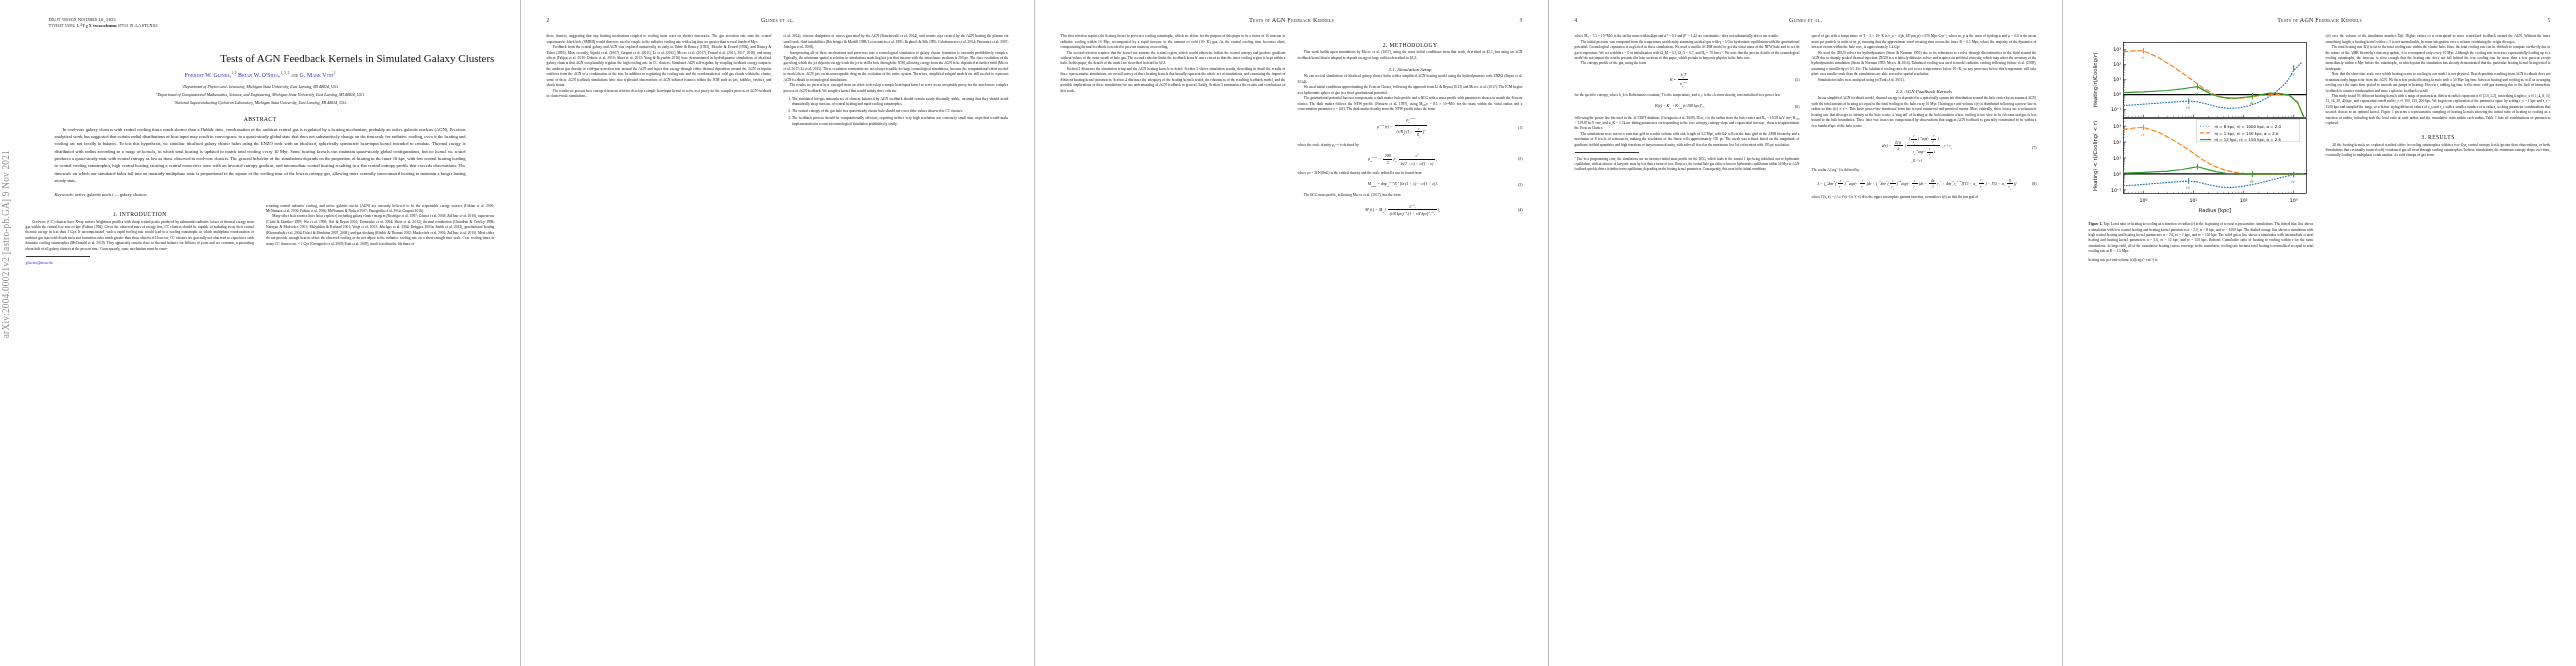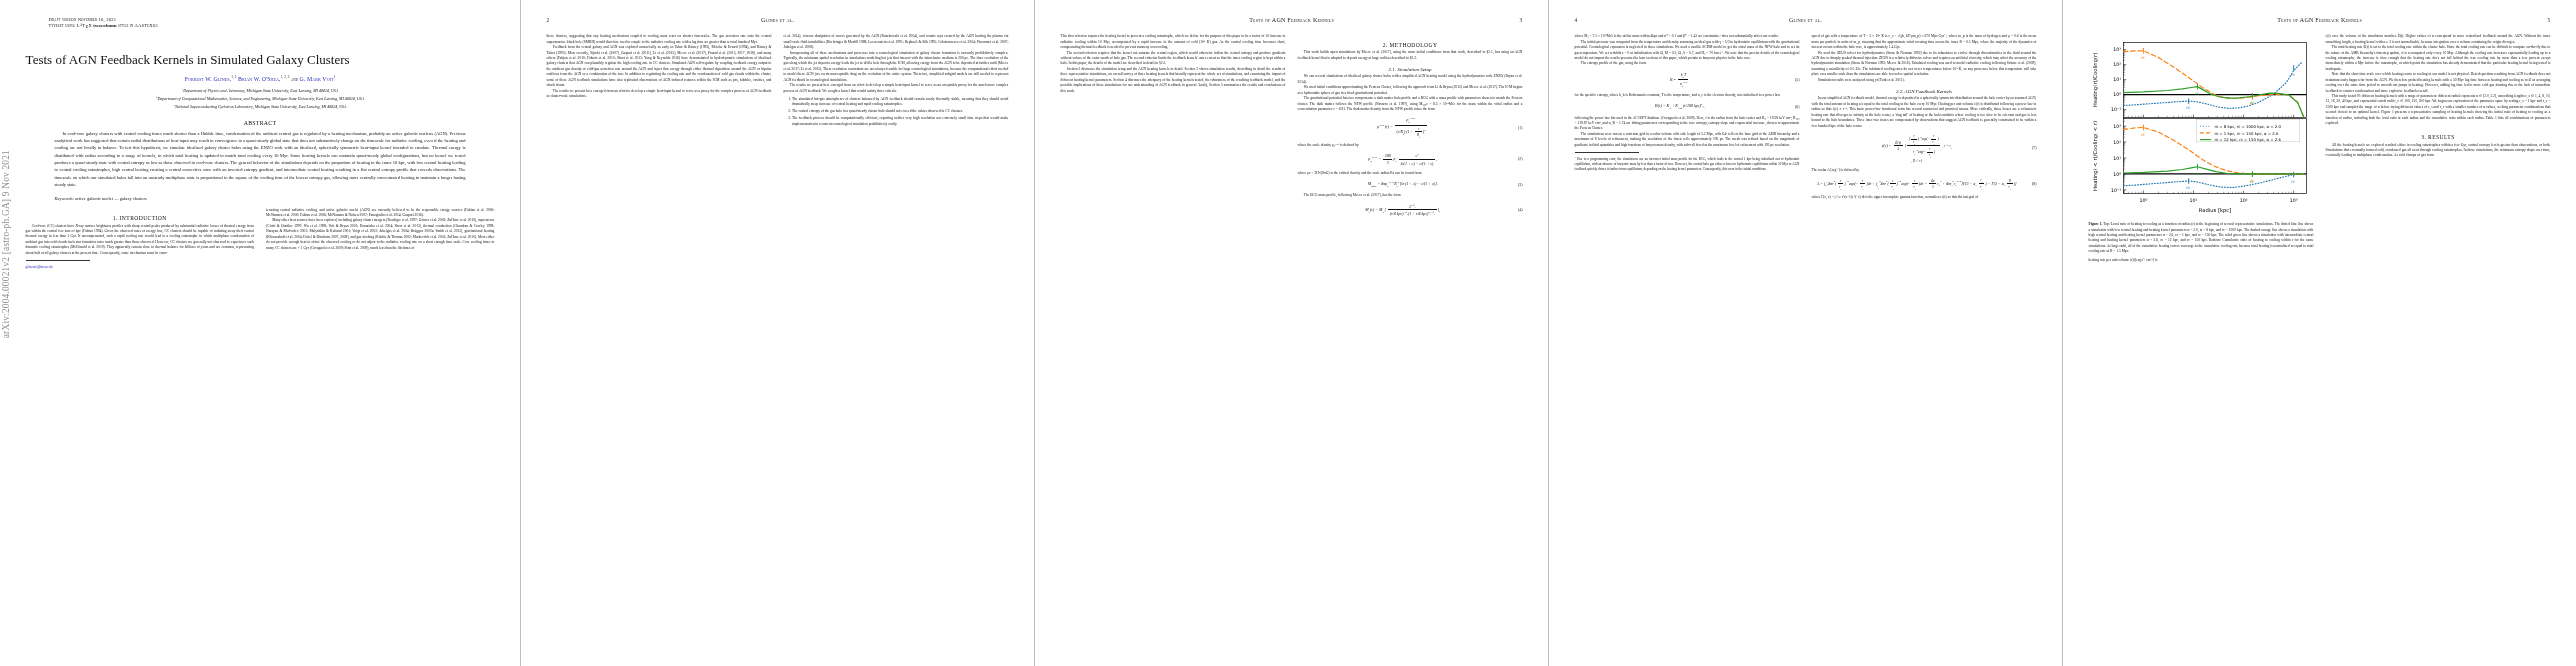--- a/index.html
+++ b/index.html
@@ -21,21 +21,21 @@
 
   
   .arxiv{position:absolute;left:1.1px;top:150px;writing-mode:vertical-rl;
          transform:rotate(180deg);font-size:9.4px;color:#8c8c8c;letter-spacing:0.2px;
          font-family:"Liberation Serif",serif;white-space:nowrap;}
 
   
   .draft{font-size:4.6px;font-variant:small-caps;letter-spacing:0.2px;color:#111;
          margin-left:23px;line-height:1.45;}
   .draft b{font-variant:normal;font-weight:700;}
-  .ttl{text-align:left;font-size:13px;margin:21px 0 6.7px 0;color:#111;}
+  .ttl{text-align:right;font-size:11px;margin:21px 0 6.7px 0;color:#111;}
   .authors{text-align:center;font-size:5.8px;font-variant:small-caps;color:#2a2ab8;
            letter-spacing:0.1px;margin-bottom:5px;}
   .authors .and{color:#111;font-size:4.8px;}
   .authors sup{font-size:3.3px;color:#111;}
   .affil{text-align:center;font-size:4px;font-style:italic;color:#111;line-height:1.7;}
   .affil sup{font-size:2.9px;font-style:normal;}
 
   .abs-h{text-align:center;font-size:5.8px;letter-spacing:0.3px;margin:9px 0 3.9px 0;color:#111;}
   .abs{font-size:4.5px;line-height:1.62;text-align:justify;color:#111;
        margin:0 29px;text-indent:7.8px;}

